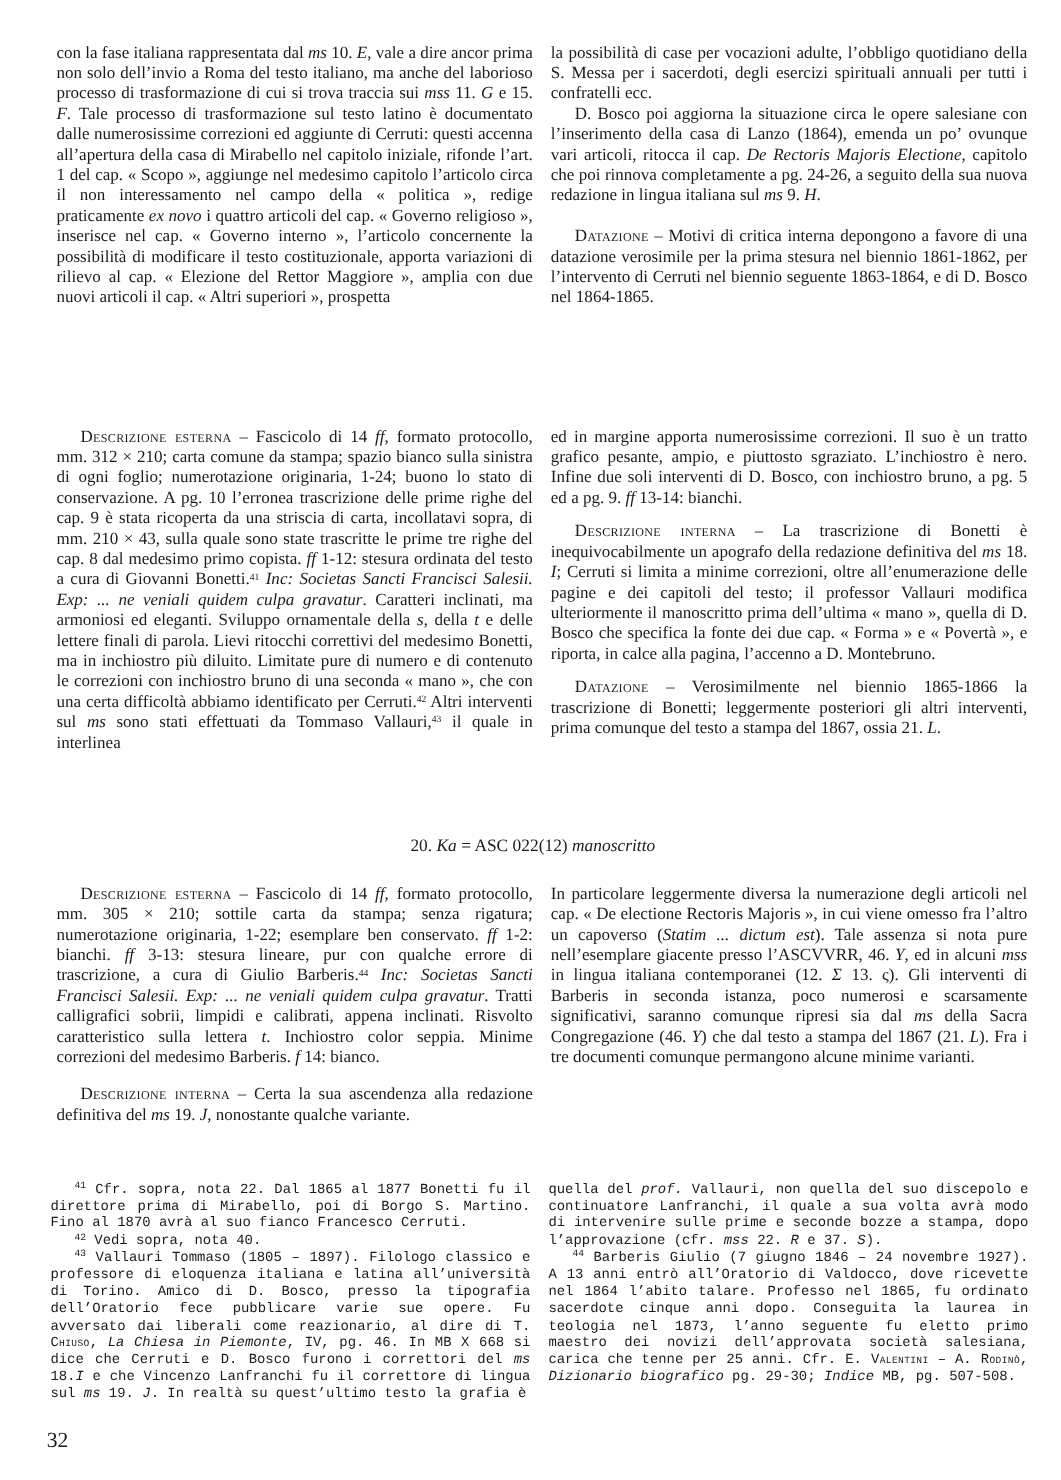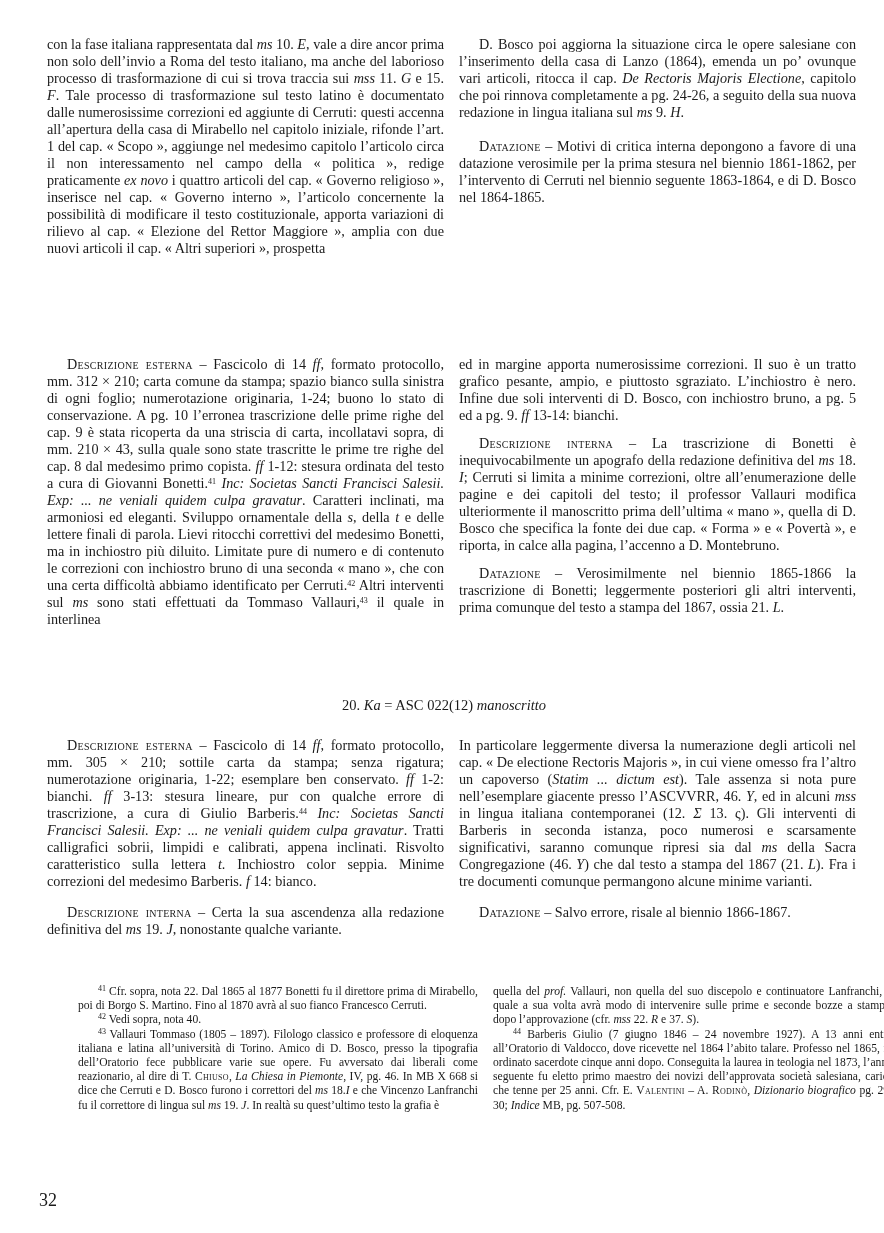--- a/index.html
+++ b/index.html
@@ -7,38 +7,39 @@
          font-family: "DejaVu Serif", "Liberation Serif", serif; color: #1a1a1a; }
   .page { position: absolute; left: 2px; top: 0; width: 884px; height: 1073px; }
   .col { position: absolute; font-family: "Liberation Serif", "DejaVu Serif", serif;
          font-size: 14.2px; line-height: 17px; text-align: justify; }
   .col p { margin: 0; text-indent: 0; }
   .col p.ind { text-indent: 20px; }
   .sc { font-variant: small-caps; letter-spacing: 0.3px; }
   .it { font-style: italic; }
   .heading { position: absolute; left: 0; width: 884px; text-align: center;
              font-family: "Liberation Serif", "DejaVu Serif", serif; font-size: 14.5px; }
-  .fn { position: absolute; font-family: Liberation Serif, serif;
-        font-size: 11.6px; line-height: 14.2px; text-align: justify; margin-left: 36px; }
+  .fn { position: absolute; font-family: Liberation Mono, monospace;
+        font-size: 11.6px; line-height: 14.2px; text-align: justify; }
   .fn p { margin: 0; }
   .fn p.ind { text-indent: 20px; }
   sup { font-size: 8px; vertical-align: 4px; line-height: 0; }
   .pagenum { position: absolute; left: 37px; top: 1190px; font-family: "Liberation Serif", serif; font-size: 18px; }
   .gap { height: 17px; }
 </style>
 </head>
 <body>
 
 <div class="page">
 
   <div class="col" style="left:45px; top:36px; width:397px;">
     <p><span>con la fase italiana rappresentata dal </span><span class="it">ms</span><span> 10. </span><span class="it">E</span><span>, vale a dire ancor prima non solo dell’invio a Roma del testo italiano, ma anche del laborioso processo di trasformazione di cui si trova traccia sui </span><span class="it">mss</span><span> 11. </span><span class="it">G</span><span> e 15. </span><span class="it">F</span><span>. Tale processo di trasformazione sul testo latino è documentato dalle numerosissime correzioni ed aggiunte di Cerruti: questi accenna all’apertura della casa di Mirabello nel capitolo iniziale, rifonde l’art. 1 del cap. « Scopo », aggiunge nel medesimo capitolo l’articolo circa il non interessamento nel campo della « politica », redige praticamente </span><span class="it">ex novo</span><span> i quattro articoli del cap. « Governo religioso », inserisce nel cap. « Governo interno », l’articolo concernente la possibilità di modificare il testo costituzionale, apporta variazioni di rilievo al cap. « Elezione del Rettor Maggiore », amplia con due nuovi articoli il cap. « Altri superiori », prospetta</span></p>
   </div>
 
   <div class="col" style="left:457px; top:36px; width:397px;">
+    <p>la possibilità di case per vocazioni adulte, l’obbligo quotidiano della S. Messa per i sacerdoti, degli esercizi spirituali annuali per tutti i confratelli ecc.</p>
     <p class="ind"><span>D. Bosco poi aggiorna la situazione circa le opere salesiane con l’inserimento della casa di Lanzo (1864), emenda un po’ ovunque vari articoli, ritocca il cap. </span><span class="it">De Rectoris Majoris Electione</span><span>, capitolo che poi rinnova completamente a pg. 24-26, a seguito della sua nuova redazione in lingua italiana sul </span><span class="it">ms</span><span> 9. </span><span class="it">H</span><span>.</span></p>
     <div class="gap"></div>
     <p class="ind"><span class="sc">Datazione</span><span> – Motivi di critica interna depongono a favore di una datazione verosimile per la prima stesura nel biennio 1861-1862, per l’intervento di Cerruti nel biennio seguente 1863-1864, e di D. Bosco nel 1864-1865.</span></p>
   </div>
 
 
   <div class="col" style="left:45px; top:356px; width:397px;">
     <p class="ind"><span class="sc">Descrizione esterna</span><span> – Fascicolo di 14 </span><span class="it">ff</span><span>, formato protocollo, mm. 312 × 210; carta comune da stampa; spazio bianco sulla sinistra di ogni foglio; numerotazione originaria, 1-24; buono lo stato di conservazione. A pg. 10 l’erronea trascrizione delle prime righe del cap. 9 è stata ricoperta da una striscia di carta, incollatavi sopra, di mm. 210 × 43, sulla quale sono state trascritte le prime tre righe del cap. 8 dal medesimo primo copista. </span><span class="it">ff</span><span> 1-12: stesura ordinata del testo a cura di Giovanni Bonetti.</span><sup>41</sup><span class="it"> Inc</span><span class="it">: Societas Sancti Francisci Salesii. Exp: ... ne veniali quidem culpa gravatur</span><span>. Caratteri inclinati, ma armoniosi ed eleganti. Sviluppo ornamentale della </span><span class="it">s</span><span>, della </span><span class="it">t</span><span> e delle lettere finali di parola. Lievi ritocchi correttivi del medesimo Bonetti, ma in inchiostro più diluito. Limitate pure di numero e di contenuto le correzioni con inchiostro bruno di una seconda « mano », che con una certa difficoltà abbiamo identificato per Cerruti.</span><sup>42</sup><span> Altri interventi sul </span><span class="it">ms</span><span> sono stati effettuati da Tommaso Vallauri,</span><sup>43</sup><span> il quale in interlinea</span></p>
   </div>
 
@@ -56,21 +57,20 @@
 
   <div class="col" style="left:45px; top:737px; width:397px;">
     <p class="ind"><span class="sc">Descrizione esterna</span><span> – Fascicolo di 14 </span><span class="it">ff</span><span>, formato protocollo, mm. 305 × 210; sottile carta da stampa; senza rigatura; numerotazione originaria, 1-22; esemplare ben conservato. </span><span class="it">ff</span><span> 1-2: bianchi. </span><span class="it">ff</span><span> 3-13: stesura lineare, pur con qualche errore di trascrizione, a cura di Giulio Barberis.</span><sup>44</sup><span class="it"> Inc: Societas Sancti Francisci Salesii. Exp: ... ne veniali quidem culpa gravatur</span><span>. Tratti calligrafici sobrii, limpidi e calibrati, appena inclinati. Risvolto caratteristico sulla lettera </span><span class="it">t</span><span>. Inchiostro color seppia. Minime correzioni del medesimo Barberis. </span><span class="it">f</span><span> 14: bianco.</span></p>
     <div class="gap" style="height:14px;"></div>
     <p class="ind"><span class="sc">Descrizione interna</span><span> – Certa la sua ascendenza alla redazione definitiva del </span><span class="it">ms</span><span> 19. </span><span class="it">J</span><span>, nonostante qualche variante.</span></p>
   </div>
 
   <div class="col" style="left:457px; top:737px; width:397px;">
     <p><span>In particolare leggermente diversa la numerazione degli articoli nel cap. « De electione Rectoris Majoris », in cui viene omesso fra l’altro un capoverso (</span><span class="it">Statim ... dictum est</span><span>). Tale assenza si nota pure nell’esemplare giacente presso l’ASCVVRR, 46. </span><span class="it">Y</span><span>, ed in alcuni </span><span class="it">mss</span><span> in lingua italiana contemporanei (12. </span><span class="it">Σ</span><span> 13. ς). Gli interventi di Barberis in seconda istanza, poco numerosi e scarsamente significativi, saranno comunque ripresi sia dal </span><span class="it">ms</span><span> della Sacra Congregazione (46. </span><span class="it">Y</span><span>) che dal testo a stampa del 1867 (21. </span><span class="it">L</span><span>). Fra i tre documenti comunque permangono alcune minime varianti.</span></p>
     <div class="gap" style="height:14px;"></div>
-    <p class="ind"><span class="sc">Datazione</span><span> – Salvo errore, risale al biennio 1866-1867.</span></p>
   </div>
 
   <div class="fn" style="left:40px; top:985px; width:400px;">
     <p class="ind"><sup>41</sup><span> Cfr. sopra, nota 22. Dal 1865 al 1877 Bonetti fu il direttore prima di Mirabello, poi di Borgo S. Martino. Fino al 1870 avrà al suo fianco Francesco Cerruti.</span></p>
     <p class="ind"><sup>42</sup><span> Vedi sopra, nota 40.</span></p>
     <p class="ind"><sup>43</sup><span> Vallauri Tommaso (1805 – 1897). Filologo classico e professore di eloquenza italiana e latina all’università di Torino. Amico di D. Bosco, presso la tipografia dell’Oratorio fece pubblicare varie sue opere. Fu avversato dai liberali come reazionario, al dire di T. </span><span class="sc">Chiuso</span><span>, </span><span class="it">La Chiesa in Piemonte</span><span>, IV, pg. 46. In MB X 668 si dice che Cerruti e D. Bosco furono i correttori del </span><span class="it">ms</span><span> 18.</span><span class="it">I</span><span> e che Vincenzo Lanfranchi fu il correttore di lingua sul </span><span class="it">ms</span><span> 19. </span><span class="it">J</span><span>. In realtà su quest’ultimo testo la grafia è</span></p>
   </div>
 
   <div class="fn" style="left:455px; top:985px; width:400px;">
     <p><span>quella del </span><span class="it">prof.</span><span> Vallauri, non quella del suo discepolo e continuatore Lanfranchi, il quale a sua volta avrà modo di intervenire sulle prime e seconde bozze a stampa, dopo l’approvazione (cfr. </span><span class="it">mss</span><span> 22. </span><span class="it">R</span><span> e 37. </span><span class="it">S</span><span>).</span></p>

